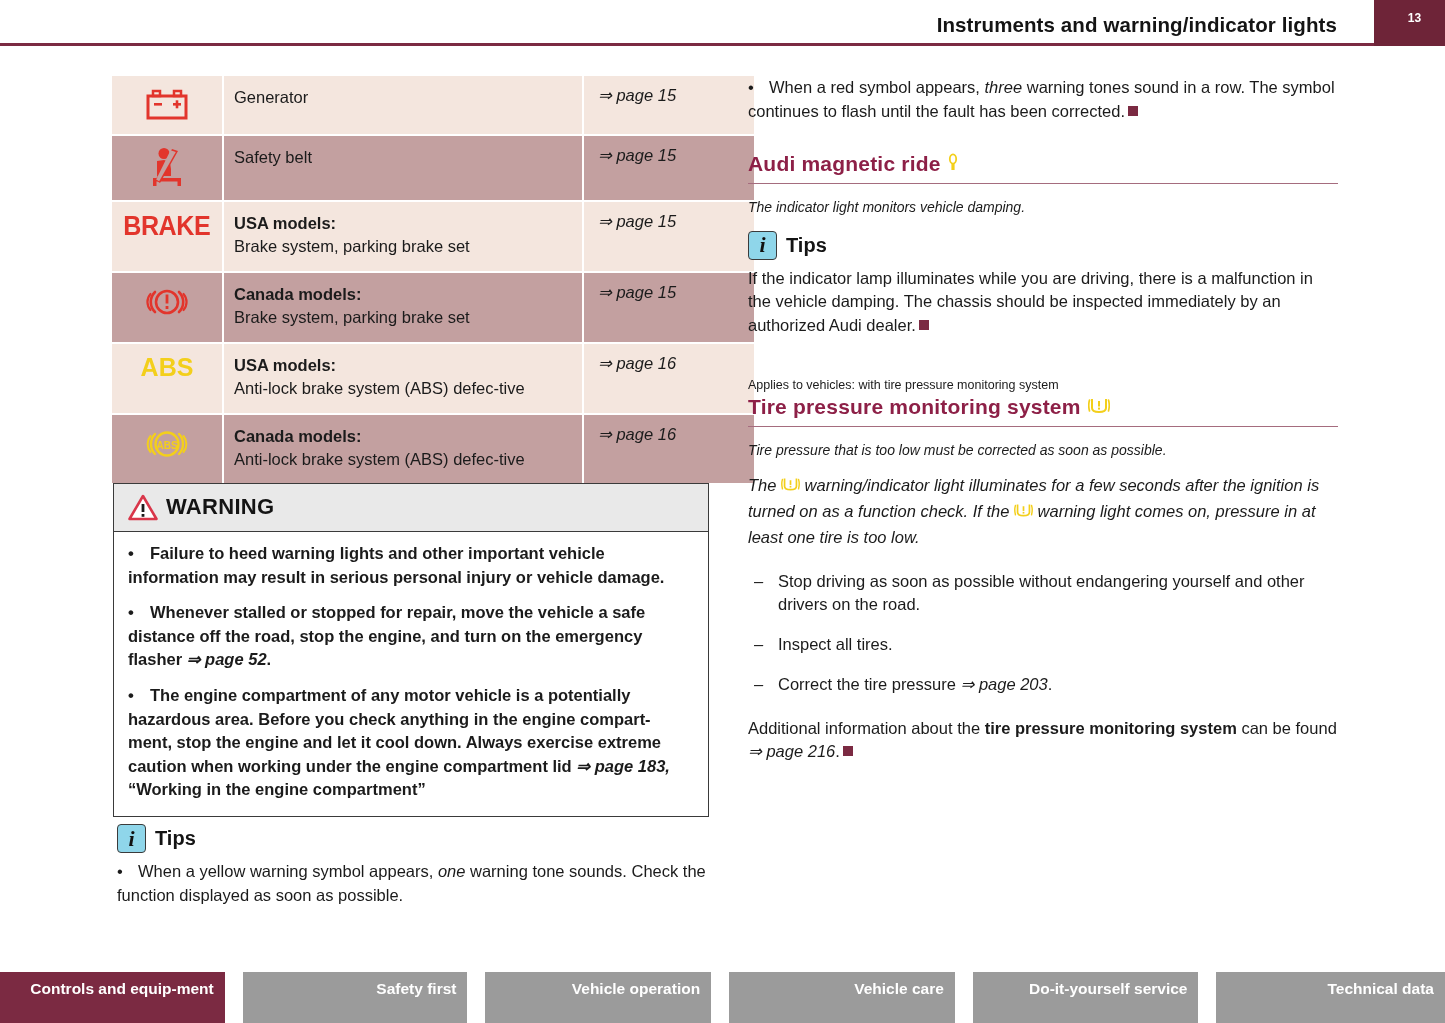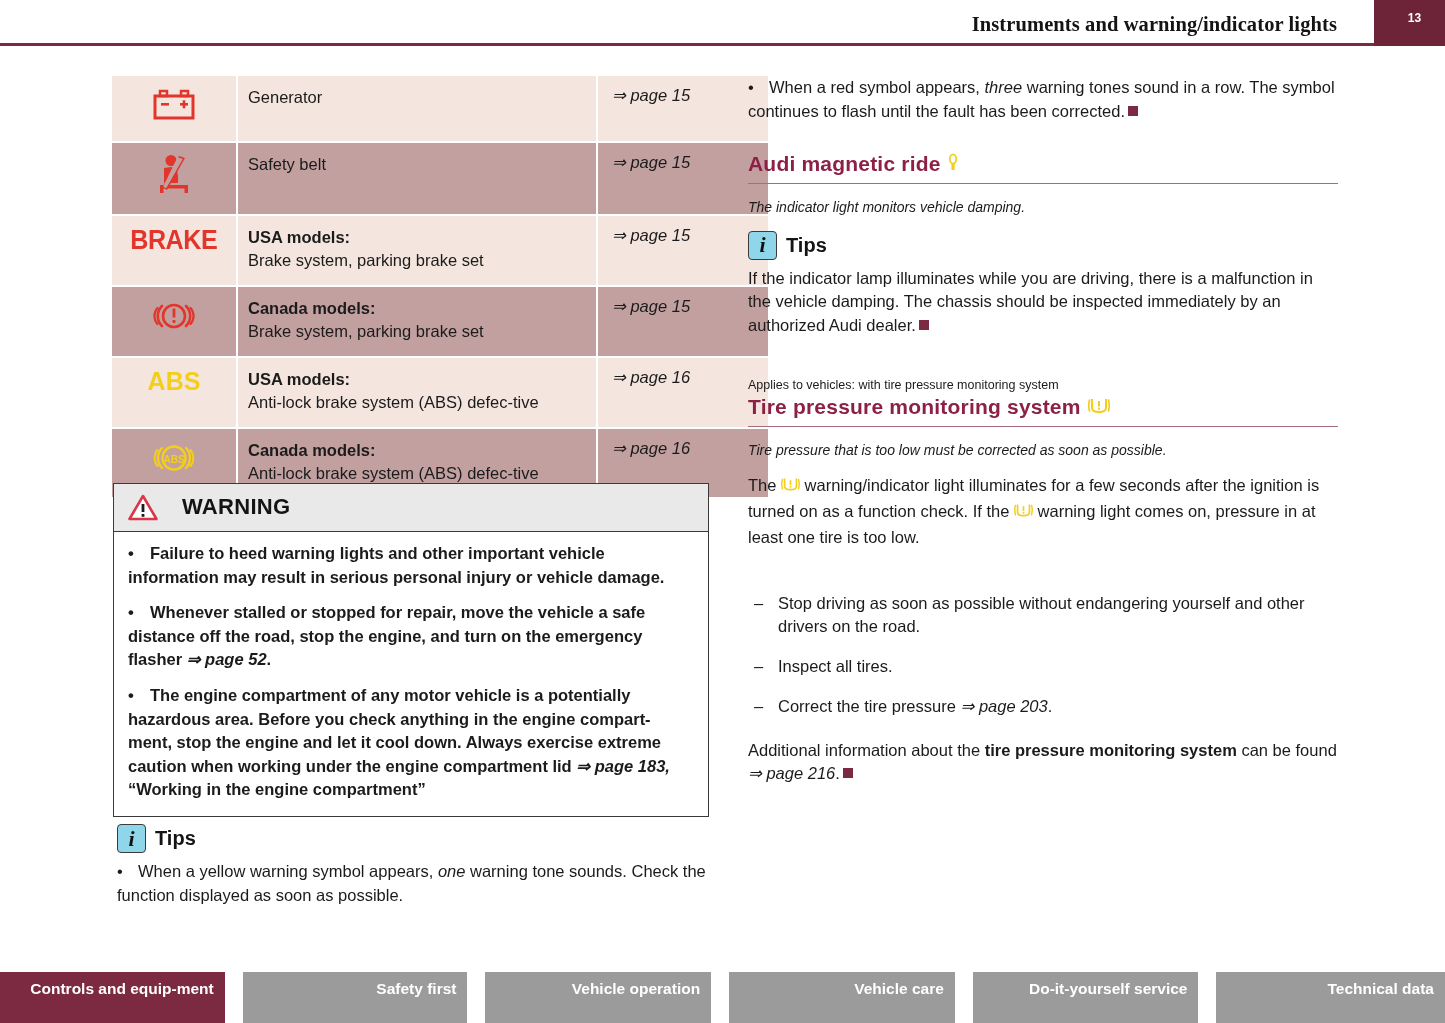--- a/index.html
+++ b/index.html
@@ -32,21 +32,20 @@
   }
   #header-title {
     position: absolute;
     right: 108px;
     top: 13px;
     font-size: 20.5px;
     font-weight: bold;
     letter-spacing: .1px;
     color: #141414;
     white-space: nowrap;
-    font-family: Liberation Serif, serif;
   }
   #page-number-box {
     position: absolute;
     left: 1374px; top: 0;
     width: 71px;
     height: 46px;
     background: #6e2438;
   }
   #page-number {
     position: absolute;
@@ -71,21 +70,21 @@
   }
 
   
   #symbol-table {
     border-collapse: collapse;
     width: 594px;
     table-layout: fixed;
   }
   #symbol-table td {
     vertical-align: top;
-    padding: 12px;
+    padding: 5px;
     border-bottom: 2px solid #ffffff;
   }
   .col-sym   { width: 100px; }
   .col-desc  { width: 338px; }
   .col-page  { width: 156px; }
 
   .cell-sym {
     text-align: center;
     padding-top: 9px !important;
     border-right: 2px solid #ffffff;
@@ -133,21 +132,21 @@
     border: 1.5px solid #3a3a3a;
     background: #ffffff;
     box-sizing: border-box;
   }
   #warning-head {
     background: #e9e9e9;
     border-bottom: 1.5px solid #3a3a3a;
     padding: 6px 12px 7px 14px;
     display: flex;
     align-items: center;
-    gap: 24px;
+    gap: 8px;
     height: 34px;
     box-sizing: content-box;
   }
   #warning-title {
     font-size: 22px;
     font-weight: bold;
     letter-spacing: .3px;
     color: #141414;
   }
   #warning-body {
@@ -465,21 +464,21 @@
           <path d="M4 3 L4 12 Q4 16 11 16 Q18 16 18 12 L18 3" fill="none" stroke="#f3cf1b" stroke-width="2"></path>
           <rect x="10" y="5" width="2" height="5.5" fill="#f3cf1b"></rect>
           <rect x="10" y="11.6" width="2" height="2" fill="#f3cf1b"></rect>
           <path d="M1.5 4 Q0 9.5 1.5 15" fill="none" stroke="#f3cf1b" stroke-width="1.7" stroke-linecap="round"></path>
           <path d="M20.5 4 Q22 9.5 20.5 15" fill="none" stroke="#f3cf1b" stroke-width="1.7" stroke-linecap="round"></path>
         </svg></span>
   </div>
 
   <p class="section-sub">Tire pressure that is too low must be corrected as soon as possible.</p>
 
-  <p class="body-text" style="margin-bottom:42px;">
+  <p class="body-text" style="margin-bottom:20px;font-style:italic;">
     <span>The </span><span class="ind"><svg width="19" height="17" viewBox="0 0 22 20">
           <path d="M4 3 L4 12 Q4 16 11 16 Q18 16 18 12 L18 3" fill="none" stroke="#f3cf1b" stroke-width="2"></path>
           <rect x="10" y="5" width="2" height="5.5" fill="#f3cf1b"></rect>
           <rect x="10" y="11.6" width="2" height="2" fill="#f3cf1b"></rect>
           <path d="M1.5 4 Q0 9.5 1.5 15" fill="none" stroke="#f3cf1b" stroke-width="1.7" stroke-linecap="round"></path>
           <path d="M20.5 4 Q22 9.5 20.5 15" fill="none" stroke="#f3cf1b" stroke-width="1.7" stroke-linecap="round"></path>
         </svg></span><span> warning/indicator light illuminates for a few seconds after the ignition is turned on as a function check. If the </span><span class="ind"><svg width="19" height="17" viewBox="0 0 22 20">
           <path d="M4 3 L4 12 Q4 16 11 16 Q18 16 18 12 L18 3" fill="none" stroke="#f3cf1b" stroke-width="2"></path>
           <rect x="10" y="5" width="2" height="5.5" fill="#f3cf1b"></rect>
           <rect x="10" y="11.6" width="2" height="2" fill="#f3cf1b"></rect>

